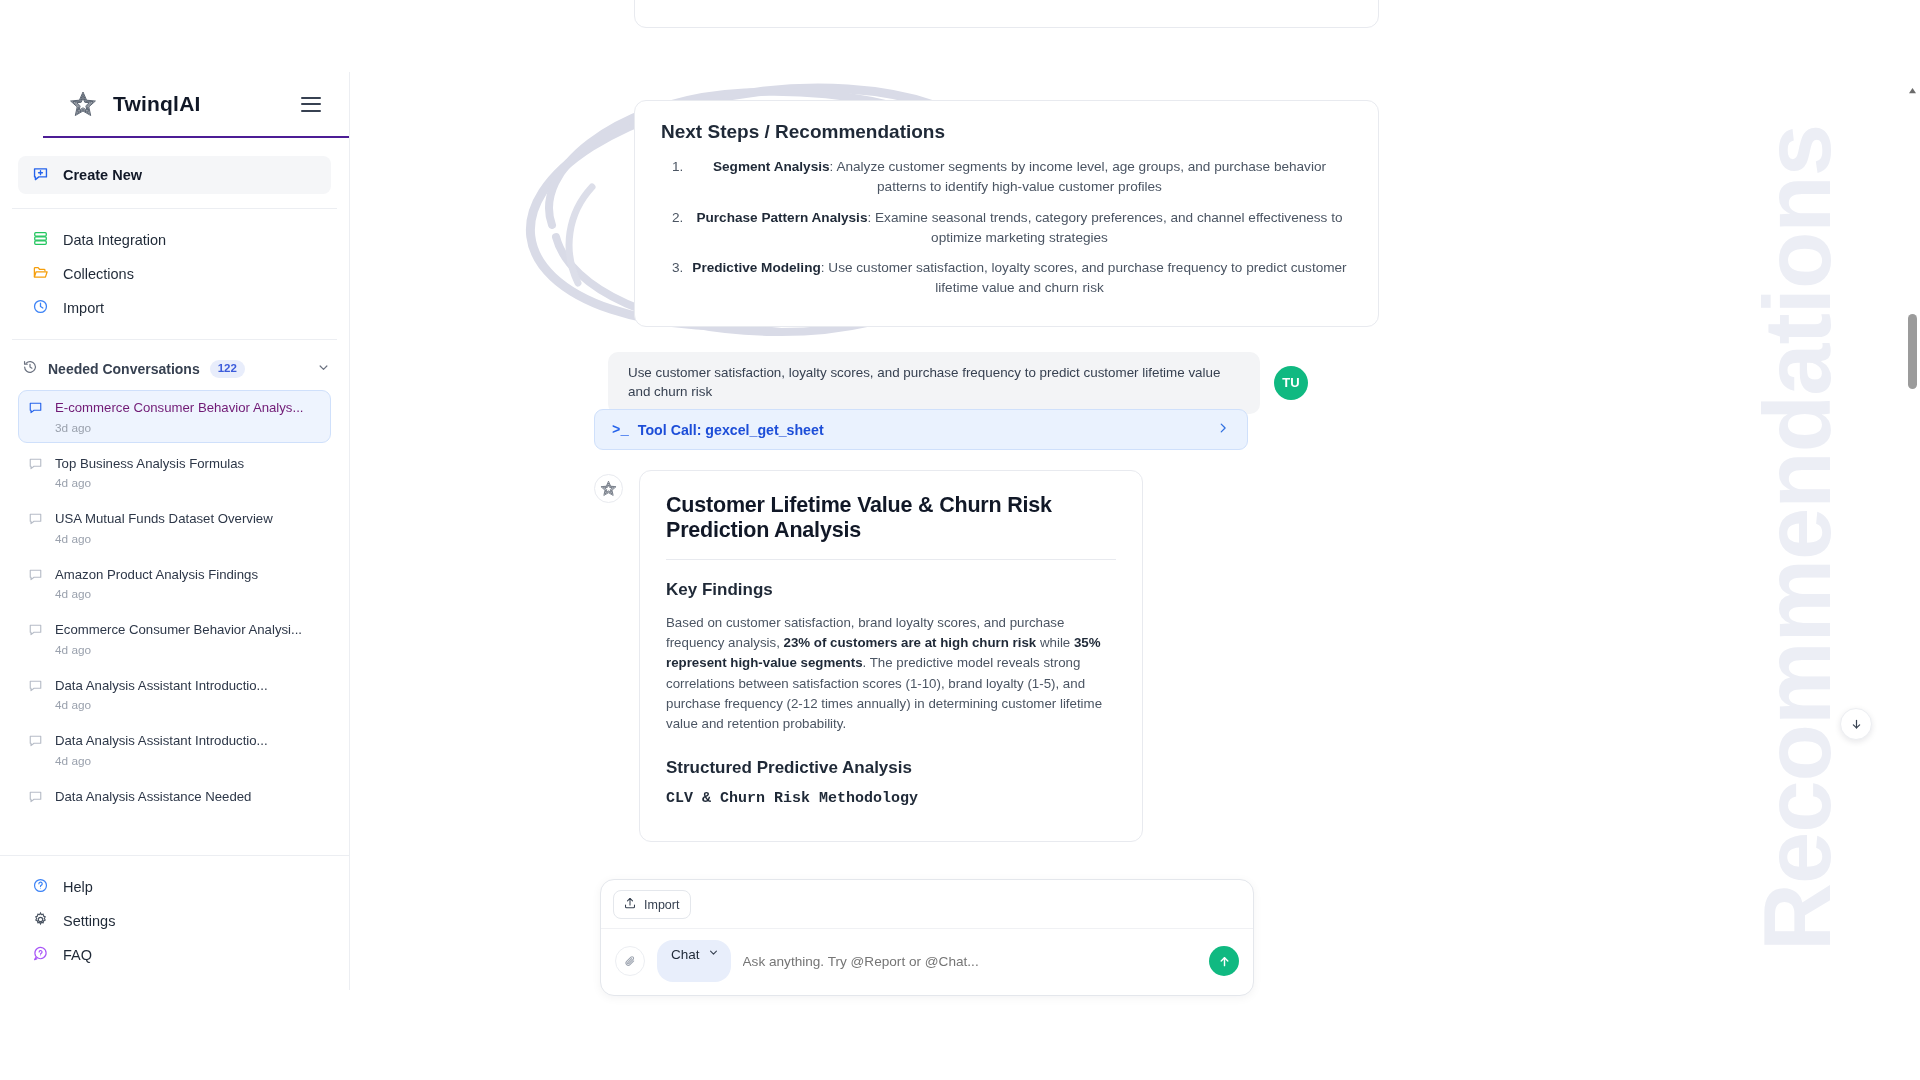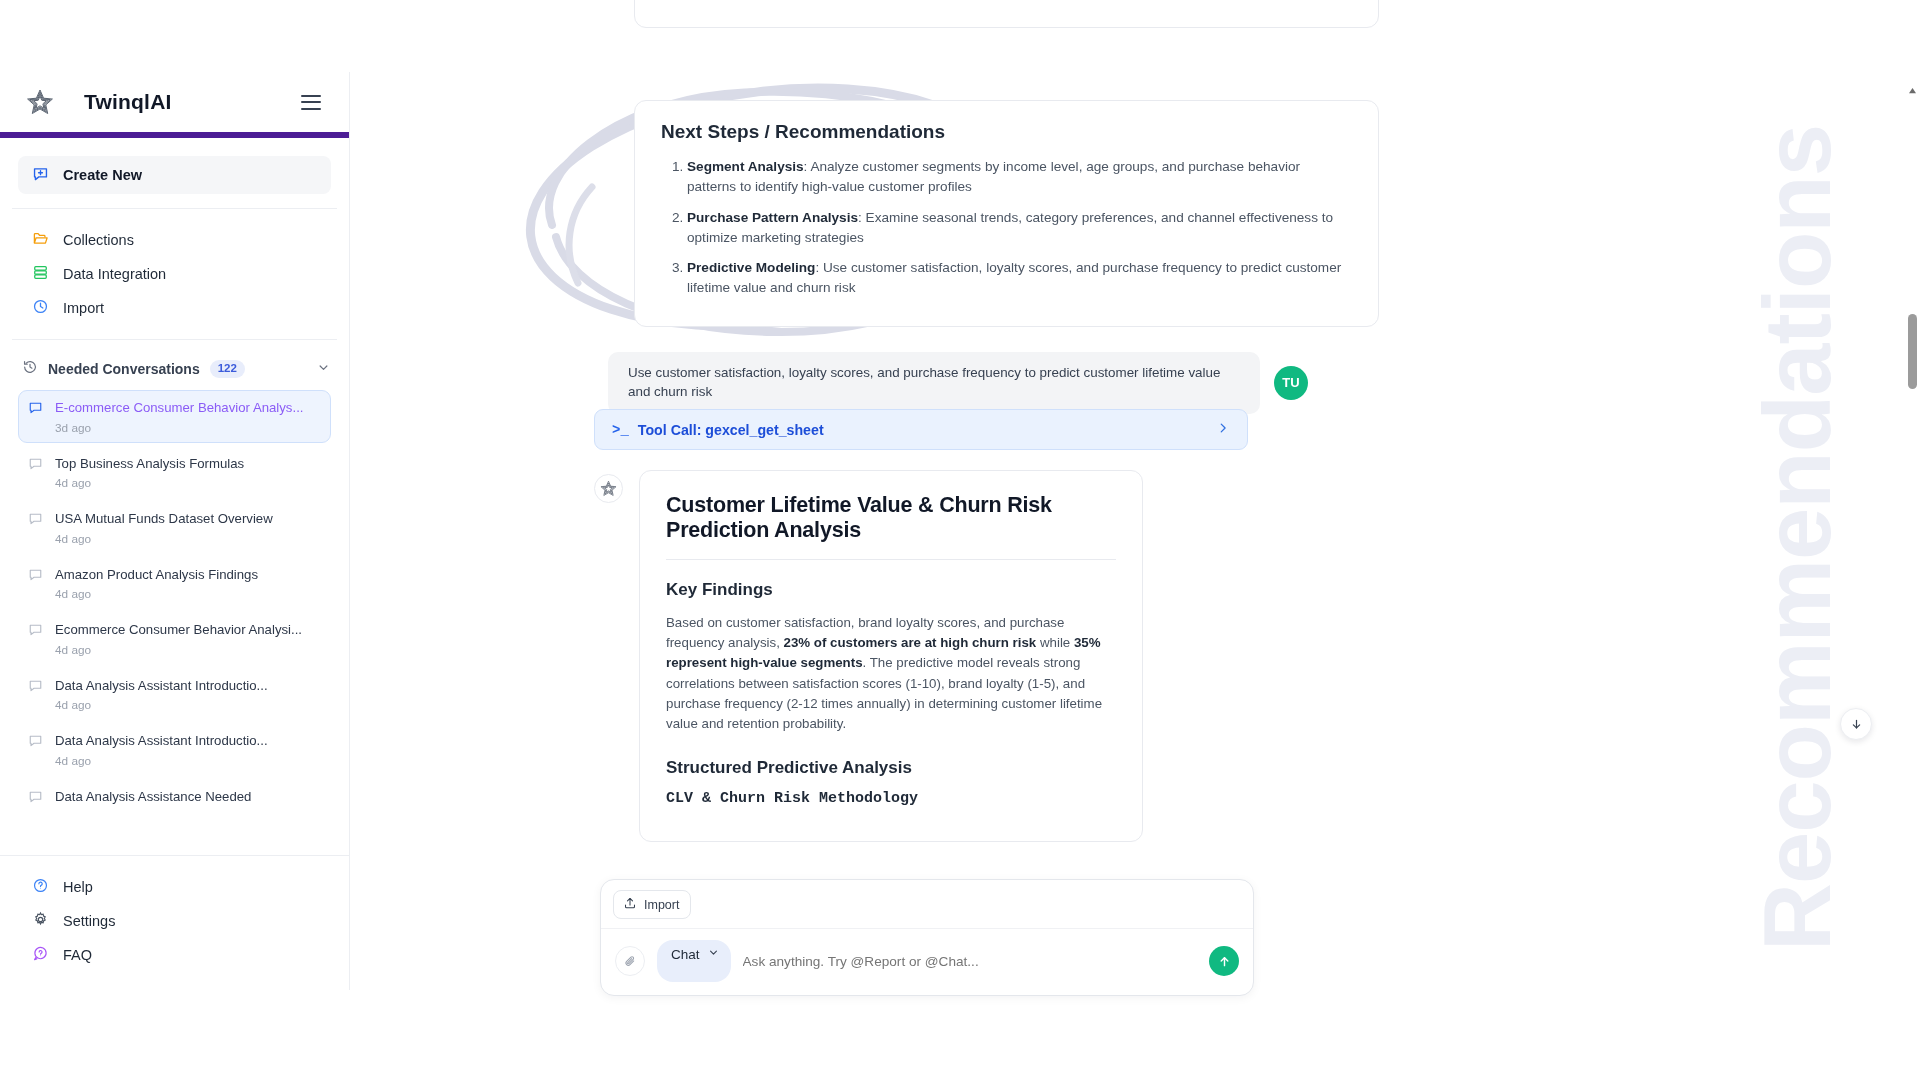--- a/index.html
+++ b/index.html
@@ -11,22 +11,22 @@
   }
   #app { position: relative; width: 1920px; height: 1080px; background:#fff; }
 
   
   #sidebar {
     position: absolute; left: 0; top: 72px; width: 350px; height: 918px;
     background: #ffffff; border-right: 1px solid #eceef2;
     display: flex; flex-direction: column;
   }
   .sb-head {
-    height: 66px; display: flex; align-items: center; gap: 30px;
-    padding: 0 28px 0 26px; border-bottom: 6px solid #4c1d95;
+    height: 66px; display: flex; align-items: center; gap: 16px;
+    padding: 0 28px 0 26px; border-bottom: 2px solid #4c1d95; margin-left: 43px;
   }
   .logo-mark { width: 28px; height: 28px; flex: 0 0 28px; }
   .brand { font-size: 21px; font-weight: 600; color: #111827; letter-spacing: .2px; }
   .sb-head .spacer { flex: 1; }
   .hamburger { width: 20px; height: 15px; display:flex; flex-direction:column; justify-content:space-between; cursor:pointer; }
   .hamburger span { display:block; height:2px; background:#374151; border-radius:2px; }
 
   .sb-scroll { flex: 1; overflow: hidden; padding-top: 12px; }
 
   .create-new {
@@ -59,41 +59,41 @@
   .conv {
     border-radius: 9px; padding: 8px 10px 8px 10px; margin-bottom: 3px;
     display: flex; gap: 11px; cursor: pointer;
   }
   .conv.active { background: #eef4fe; border: 1px solid #cfe0fb; padding: 7px 9px; }
   .conv .txt { min-width: 0; }
   .conv .title {
     font-size: 13.2px; color: #2d3748; font-weight: 500; white-space: nowrap;
     overflow: hidden; text-overflow: ellipsis; max-width: 220px; line-height: 1.25;
   }
-  .conv.active .title { color: #8b5cf6; }
+  .conv.active .title { color: #701a75; }
   .conv .time { font-size: 11.8px; color: #9aa1ad; margin-top: 4px; }
   .conv .ic { margin-top: 2px; flex: 0 0 16px; }
 
   .sb-foot { border-top: 1px solid #eceef2; padding: 14px 0 18px 0; }
 
   
   #main { position: absolute; left: 350px; top: 0; right: 0; height: 1080px; overflow: hidden; }
 
   .thread { position: absolute; left: 0; top: 0; width: 1260px; }
 
   .msg-card {
     position: absolute; background: #fff; border: 1px solid #e8eaef;
     border-radius: 12px; width: 745px; left: 284px;
   }
 
   .card-top { top: -92px; height: 120px; }
 
   .card-reco { top: 100px; padding: 20px 26px 26px 26px; }
   .h-recs { font-size: 19px; font-weight: 600; color: #1f2937; margin-bottom: 14px; }
-  ol.recs { margin: 0 0 0 26px; padding: 0; }
+  ol.recs { margin: 0 0 0 26px; padding: 0; text-align: center; }
   ol.recs li { font-size: 13.6px; color: #4b5563; line-height: 1.46; margin-bottom: 11px; }
   ol.recs li:last-child { margin-bottom: 2px; }
   ol.recs li b { color: #1f2937; font-weight: 700; }
 
   .user-row { position: absolute; top: 352px; left: 258px; width: 700px; display: flex; align-items: center; gap: 14px; }
   .user-bubble {
     background: #f3f4f6; border-radius: 10px; padding: 12px 20px;
     font-size: 13.4px; color: #374151; line-height: 1.4;
   }
   .avatar {
@@ -219,37 +219,37 @@
             <path d="M10 6.8v4.6M7.7 9.1h4.6" stroke-linecap="round"></path>
           </svg>
         </span>
         <span class="lbl">Create New</span>
       </div>
 
       <div class="sb-divider"></div>
 
       <div class="nav-item">
         <span>
-          <svg width="17" height="17" viewBox="0 0 20 20" fill="none" stroke="#f59e0b" stroke-width="1.5" stroke-linejoin="round">
-            <path d="M2.8 15.4V5.2a1 1 0 0 1 1-1h3.4l1.6 2h5.4a1 1 0 0 1 1 1v1.2"></path>
-            <path d="M2.8 15.4l2-6.2h13l-2 6.2z"></path>
-          </svg>
-        </span>
-        <span class="lbl">Collections</span>
-      </div>
-
-      <div class="nav-item">
-        <span>
           <svg width="17" height="17" viewBox="0 0 20 20" fill="none" stroke="#22c55e" stroke-width="1.5">
             <rect x="3.2" y="3.2" width="13.6" height="4" rx="1.2"></rect>
             <rect x="3.2" y="8" width="13.6" height="4" rx="1.2"></rect>
             <rect x="3.2" y="12.8" width="13.6" height="4" rx="1.2"></rect>
           </svg>
         </span>
         <span class="lbl">Data Integration</span>
+      </div>
+
+      <div class="nav-item">
+        <span>
+          <svg width="17" height="17" viewBox="0 0 20 20" fill="none" stroke="#f59e0b" stroke-width="1.5" stroke-linejoin="round">
+            <path d="M2.8 15.4V5.2a1 1 0 0 1 1-1h3.4l1.6 2h5.4a1 1 0 0 1 1 1v1.2"></path>
+            <path d="M2.8 15.4l2-6.2h13l-2 6.2z"></path>
+          </svg>
+        </span>
+        <span class="lbl">Collections</span>
       </div>
 
       <div class="nav-item">
         <span>
           <svg width="17" height="17" viewBox="0 0 20 20" fill="none" stroke="#3b82f6" stroke-width="1.5">
             <circle cx="10" cy="10" r="7"></circle>
             <path d="M10 5.9V10l2.8 1.8" stroke-linecap="round"></path>
           </svg>
         </span>
         <span class="lbl">Import</span>

